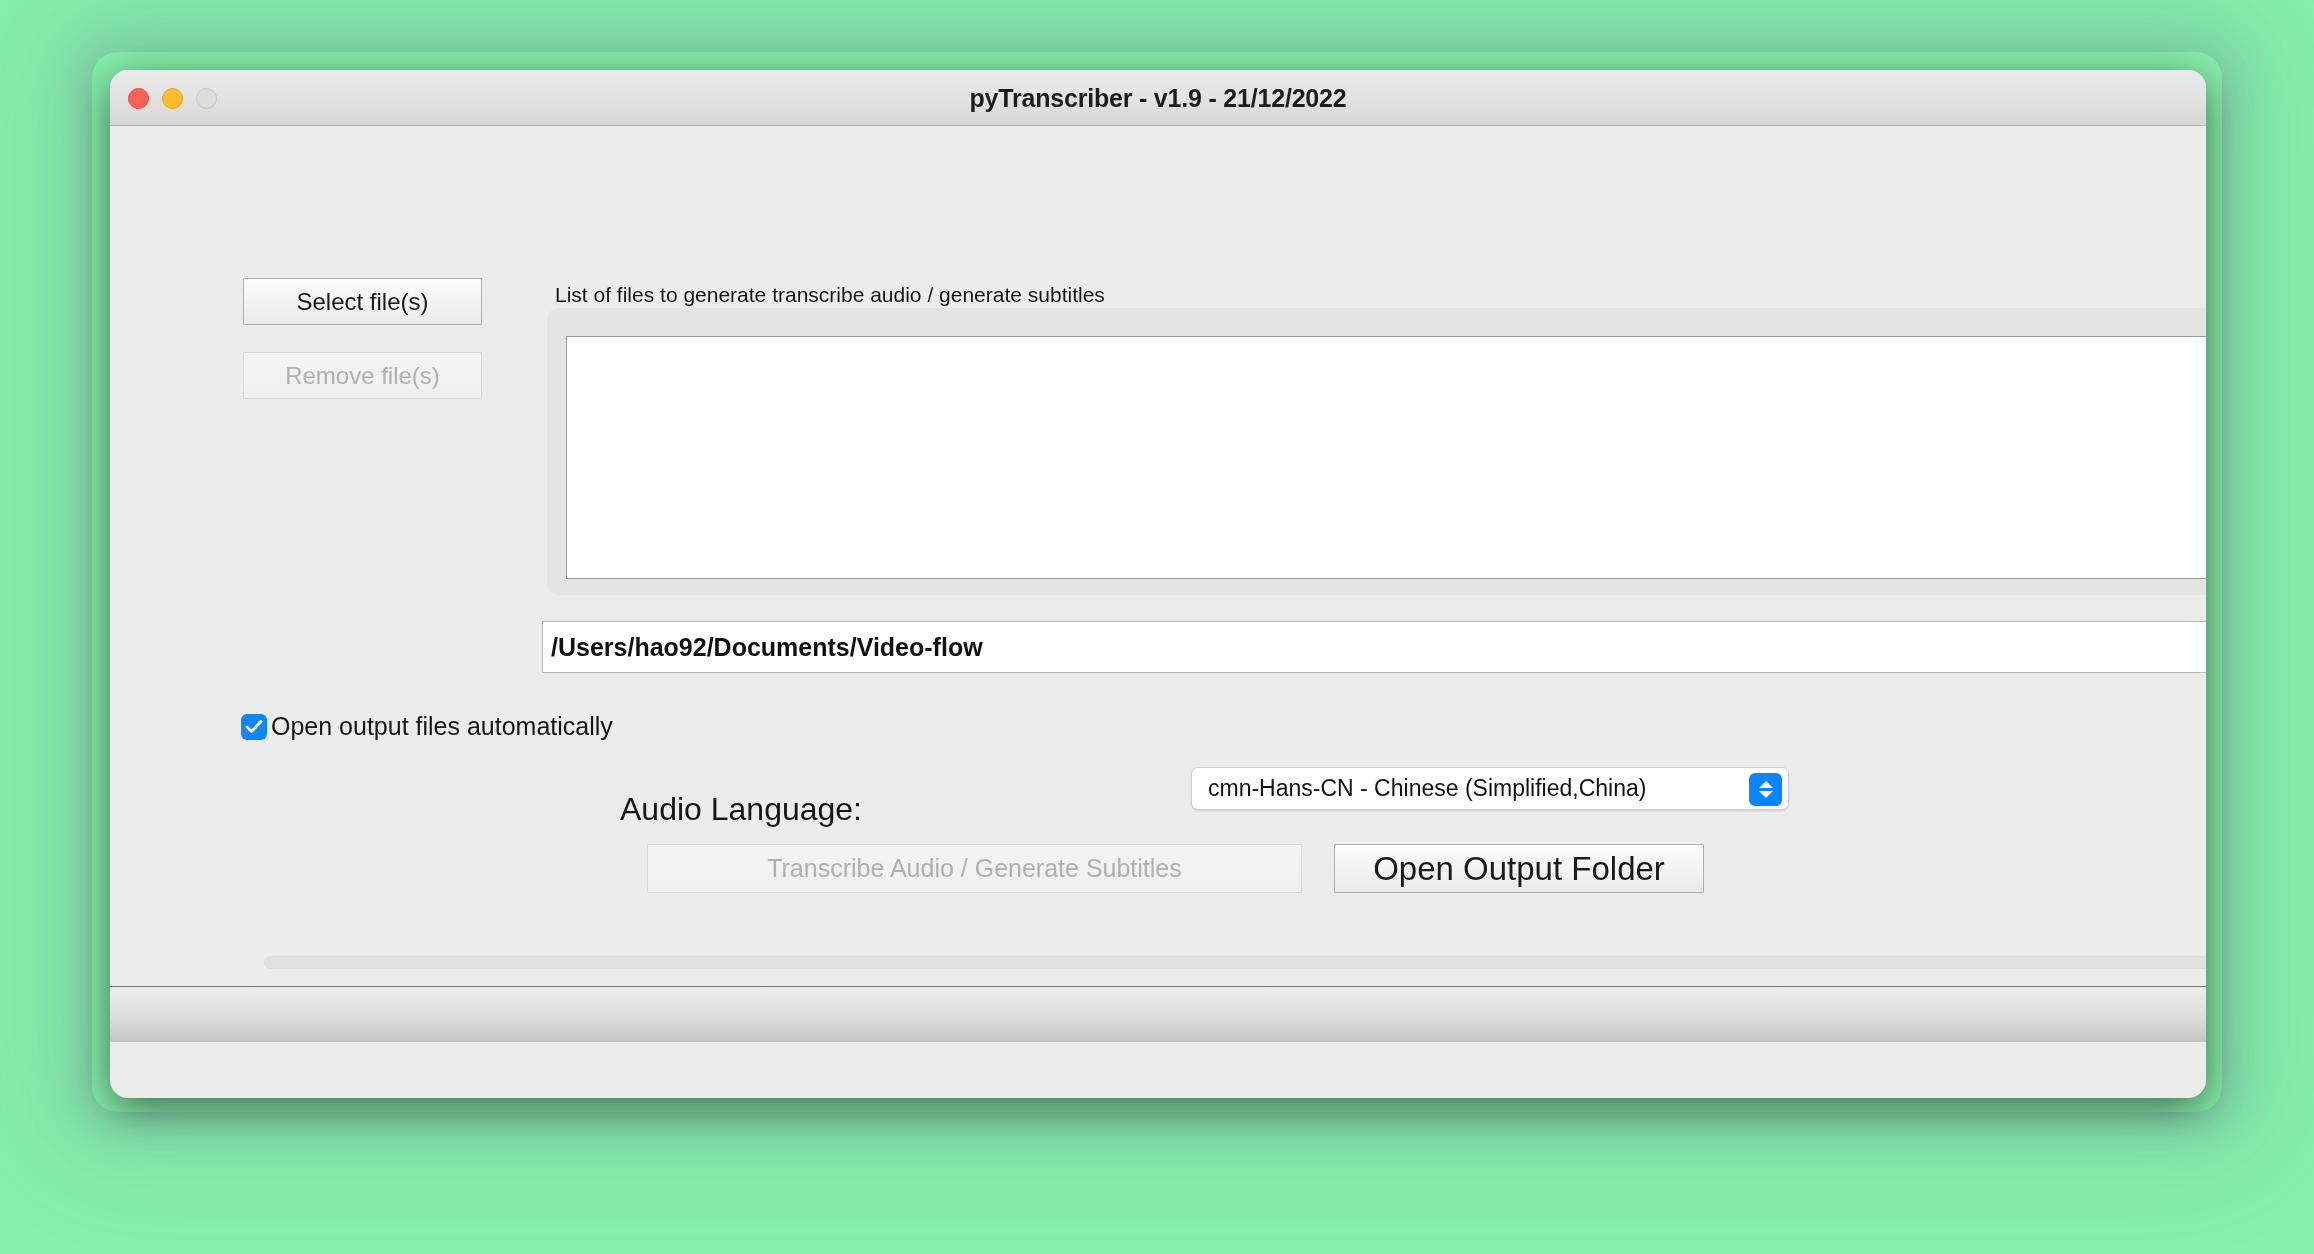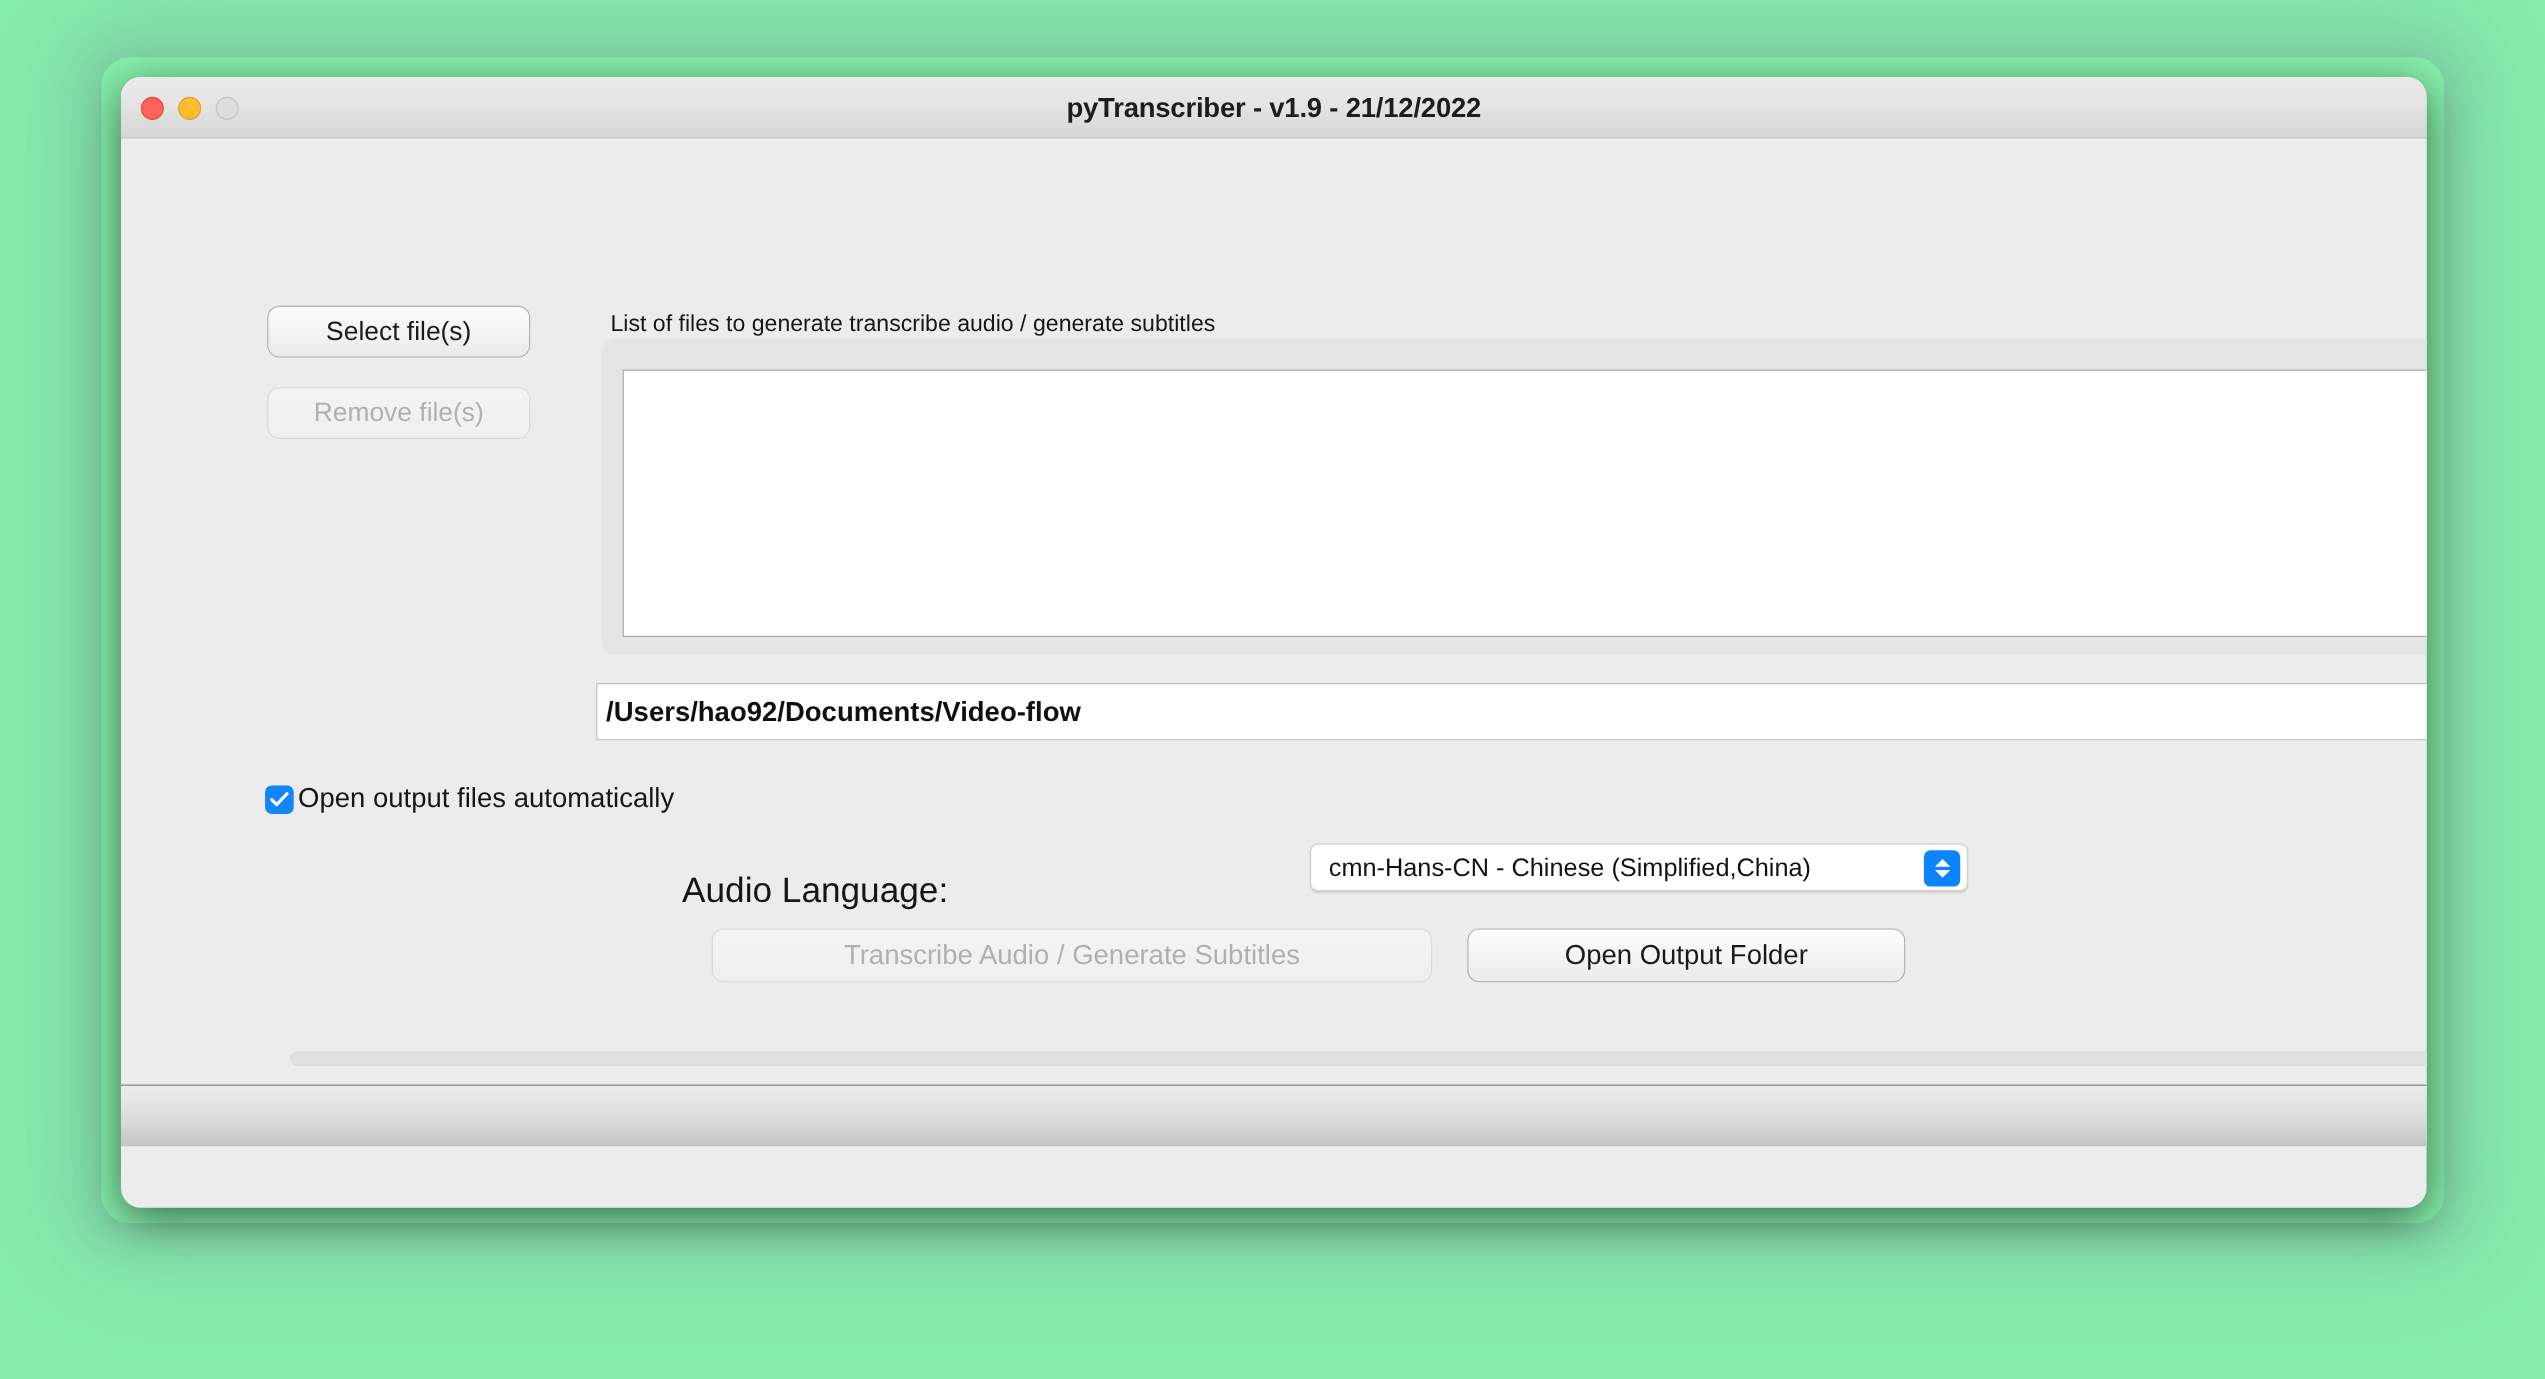--- a/index.html
+++ b/index.html
@@ -80,21 +80,21 @@
   }
 
   
   .btn {
     font-family: "Liberation Sans", sans-serif;
     font-size: 24px;
     color: #1A1A1A;
     text-align: center;
     background: linear-gradient(to bottom, #FDFDFD 0%, #F3F3F3 52%, #EAEAEA 100%);
     border: 1px solid #AFAFAF;
-    border-radius: 11px;
+    border-radius: 1px;
     display: flex; align-items: center; justify-content: center;
     user-select: none;
   }
   .btn.disabled {
     color: #B0B0B0;
     background: linear-gradient(to bottom, #F4F4F4 0%, #EFEFEF 100%);
     border: 1px solid #D8D8D8;
   }
 
   #select-files-btn {
@@ -206,22 +206,22 @@
   .chev.down { border-left: 7px solid transparent; border-right: 7px solid transparent; border-top: 7px solid #FFFFFF; }
 
   
   #transcribe-btn {
     position: absolute; left: 537px; top: 718px;
     width: 655px; height: 49px;
     font-size: 25px;
   }
   #open-folder-btn {
     position: absolute; left: 1224px; top: 718px;
-    width: 398px; height: 49px;
-    font-size: 25px;
+    width: 370px; height: 49px;
+    font-size: 33px;
   }
 
   
   .progress-track {
     position: absolute;
     left: 154px; top: 830px;
     width: 1998px; height: 13px;
     border-radius: 7px;
     background: #E1E1E1;
     border: 1px solid #DCDCDC;

